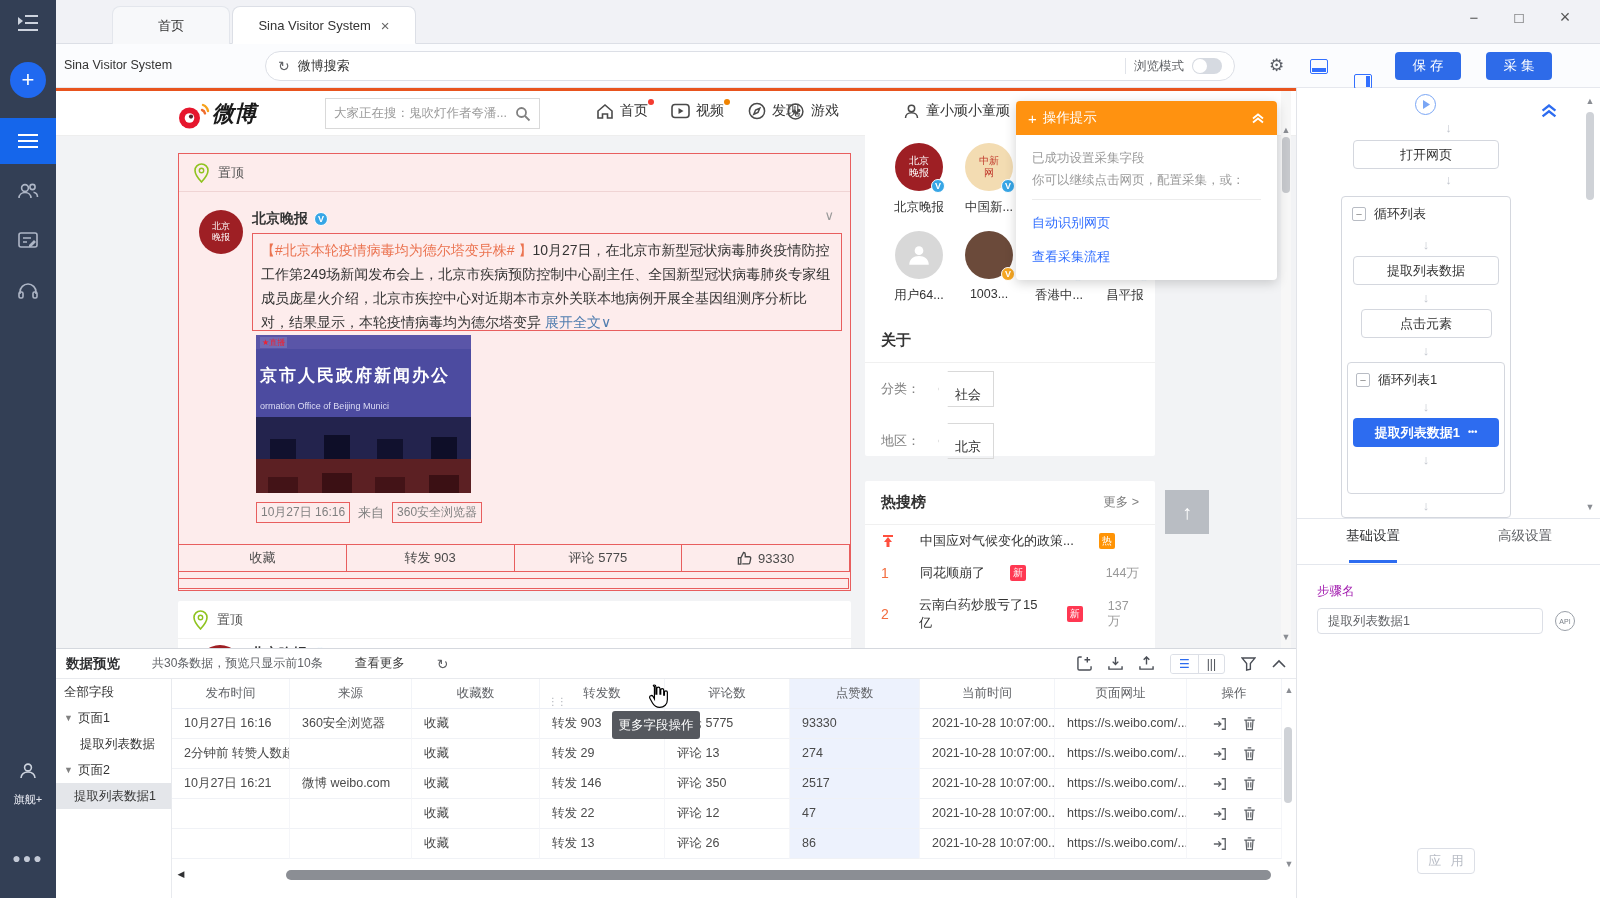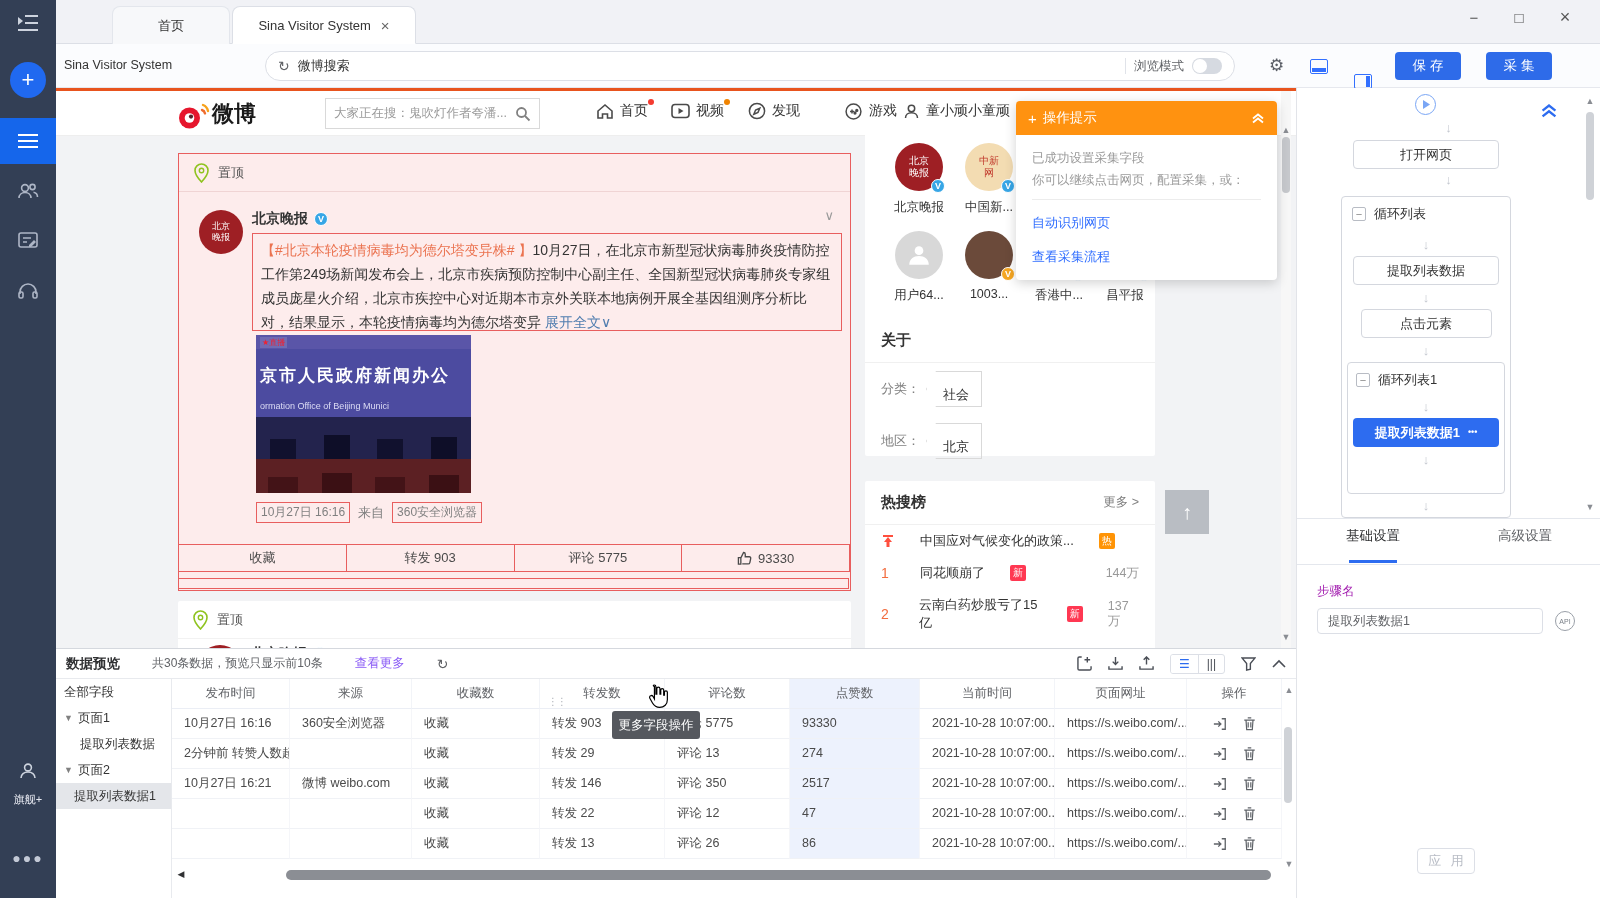--- a/index.html
+++ b/index.html
@@ -34,21 +34,21 @@
   .toggle::after{content:"";position:absolute;left:1px;top:1px;width:14px;height:14px;border-radius:50%;background:#fff}
   .icon-panelb{width:18px;height:15px;border:1.6px solid #3370ff;border-radius:2px;position:relative}
   .icon-panelb::after{content:"";position:absolute;left:1px;right:1px;bottom:1px;height:4px;background:#3370ff}
   .icon-panelr{width:18px;height:15px;border:1.6px solid #3370ff;border-radius:2px;position:relative}
   .icon-panelr::after{content:"";position:absolute;top:1px;bottom:1px;right:1px;width:4px;background:#3370ff}
   .btn-blue{background:#2e6be9;color:#fff;border-radius:4px;text-align:center;line-height:28px;font-size:13.5px;letter-spacing:4px;padding-left:4px}
 
   
   .browser{left:56px;top:88px;width:1240px;height:560px;background:#f2f3f5;border-top:3px solid #e8541e;overflow:hidden}
   .wb-header{left:0;top:0;width:1240px;height:45px;background:#fff;border-bottom:1px solid #eee}
-  .wb-logo-text{font-size:22px;font-weight:bold;color:#1a1a1a}
+  .wb-logo-text{font-size:22px;font-weight:bold;font-style:italic;color:#1a1a1a}
   .wb-search{left:269px;top:7px;width:215px;height:31px;border:1px solid #d9d9d9;background:#fff;display:flex;align-items:center;padding:0 8px;color:#9a9a9a;font-size:12.5px}
   .wb-nav{display:flex;align-items:center;gap:6px;color:#333;font-size:14px}
   .reddot{position:absolute;width:6px;height:6px;border-radius:50%}
 
   .card{background:#fff;border-radius:2px}
   .card1{left:122px;top:62px;width:673px;height:438px;background:#fdecec;border:1px solid #e85e5e}
   .pin-row{display:flex;align-items:center;gap:8px;height:38px;padding-left:14px;border-bottom:1px solid #f0d4d4;color:#555;font-size:13px}
   .vbadge{width:14px;height:14px;border-radius:50%;background:#37a6e6;color:#fff;font-size:9px;font-weight:bold;display:flex;align-items:center;justify-content:center;border:1px solid #fff}
   .redbox{border:1px solid #e85e5e}
   .post-text{left:73px;top:79px;width:590px;height:98px;padding:4px 8px;font-size:14px;line-height:24px;color:#333;overflow:hidden}
@@ -57,21 +57,21 @@
   .stamp{font-size:12px;color:#808080;padding:1px 4px;background:#fdecec}
   .actionbar{left:0px;top:390px;width:671px;height:28px;display:grid;grid-template-columns:1fr 1fr 1fr 1fr}
   .actionbar>div{border:1px solid #e85e5e;margin-left:-1px;display:flex;align-items:center;justify-content:center;gap:6px;font-size:13px;color:#4a4a4a}
 
   .ucard{left:809px;top:37px;width:290px;height:200px}
   .uname{font-size:12.5px;color:#333;text-align:center;width:64px;overflow:hidden;white-space:nowrap}
   .avatar{width:48px;height:48px;border-radius:50%;position:relative;display:flex;align-items:center;justify-content:center;color:#fff;font-size:10px;text-align:center;line-height:12px}
   .avatar .vbadge{position:absolute;right:-2px;bottom:-2px}
   .about-card{left:809px;top:228px;width:290px;height:137px}
   .about-title{padding:12px 16px;font-size:15px;font-weight:bold;color:#333;border-bottom:1px solid #f0f0f0}
-  .tagrow{display:flex;align-items:center;gap:6px;padding:8px 16px;font-size:13px;color:#808080}
+  .tagrow{display:flex;align-items:center;gap:18px;padding:8px 16px;font-size:13px;color:#808080}
   .tag{border:1px solid #d9d9d9;padding:14px 12px 2px 16px;font-size:13px;color:#333;position:relative;clip-path:polygon(10px 0,100% 0,100% 100%,10px 100%,0 50%)}
   .hot-card{left:809px;top:390px;width:290px;height:170px}
   .hot-head{display:flex;align-items:center;padding:12px 16px;border-bottom:1px solid #f0f0f0}
   .hot-item{display:flex;align-items:center;gap:25px;padding:7px 16px;font-size:13px;color:#333}
   .hot-rank{width:14px;color:#f26d3f;font-size:14px}
   .badge{color:#fff;font-size:10px;padding:1px 3px;border-radius:2px}
   .b-hot{background:#ff9406}
   .b-new{background:#ff3852}
   .hot-count{margin-left:auto;color:#999;font-size:12.5px}
 
@@ -100,21 +100,21 @@
   .rtab.on::after{content:"";position:absolute;left:50%;transform:translateX(-50%);bottom:-6px;width:48px;height:3px;background:#2d6cf0}
   .rinput{border:1px solid #dcdfe6;border-radius:4px;height:26px;line-height:24px;padding:0 10px;font-size:12.5px;color:#606266;background:#fff}
   .apply{border:1px solid #dcdfe6;border-radius:4px;width:58px;height:26px;line-height:24px;text-align:center;color:#b9bdc6;font-size:13px;letter-spacing:3px;padding-left:3px}
   .api-ic{width:20px;height:20px;border:1px solid #9aa0a8;border-radius:50%;color:#7a8088;font-size:7px;display:flex;align-items:center;justify-content:center}
 
   
   .bpanel{left:56px;top:648px;width:1240px;height:250px;background:#fff;border-top:1px solid #d5d8de;z-index:20}
   .bp-head{height:30px;display:flex;align-items:center;gap:32px;padding:0 10px;border-bottom:1px solid #e8eaee}
   .bp-title{font-weight:bold;font-size:13.5px;color:#303133}
   .bp-sub{font-size:12px;color:#606266}
-  .bp-link{font-size:12.5px;color:#8b5cf6}
+  .bp-link{font-size:12.5px;color:#404040}
   .bp-icons{margin-left:auto;display:flex;align-items:center;gap:16px;color:#4a4e56}
   .viewtoggle{display:flex;border:1px solid #dcdfe6;border-radius:3px;overflow:hidden}
   .viewtoggle span{padding:2px 8px;font-size:12px}
   .vt-on{color:#2d6cf0;background:#fff;border-right:1px solid #dcdfe6}
   .tree{left:0;top:30px;width:116px;height:220px;border-right:1px solid #e8eaee;font-size:12.5px;color:#333}
   .tree-item{height:26px;display:flex;align-items:center;gap:5px;padding-left:8px}
   .tree-sel{background:#e4e6ea}
   .caret{font-size:9px;color:#808080}
   .tbl{left:116px;top:30px;width:1110px;display:grid;grid-template-columns:118px 122px 128px 125px 125px 130px 135px 132px 95px;font-size:12.5px}
   .th{height:30px;line-height:29px;color:#606266;text-align:center;border-bottom:1px solid #ebeef5;border-right:1px solid #f2f4f8;background:#fff;position:relative;white-space:nowrap;overflow:hidden}
@@ -240,21 +240,21 @@
         <span>视频</span>
         <span class="reddot" style="right:-6px;top:-3px;background:#f08300"></span>
       </div>
       <div class="abs wb-nav" style="left:692px;top:11px">
         <svg width="18" height="18" viewBox="0 0 18 18" fill="none" stroke="#4a4a4a" stroke-width="1.5">
             <circle cx="9" cy="9" r="7.6"></circle>
             <path d="M11.8 6.2l-1.8 4.2-4.2 1.8 1.8-4.2z"></path>
           </svg>
         <span>发现</span>
       </div>
-      <div class="abs wb-nav" style="left:788px;top:11px">
+      <div class="abs wb-nav" style="left:730px;top:11px">
         <svg width="19" height="17" viewBox="0 0 19 17" fill="none" stroke="#4a4a4a" stroke-width="1.5">
             <circle cx="9.5" cy="8.5" r="7.4"></circle>
             <path d="M6 8.5h4M8 6.5v4"></path>
             <circle cx="12.8" cy="7.4" r=".9" fill="#4a4a4a"></circle>
             <circle cx="11" cy="10" r=".9" fill="#4a4a4a"></circle>
           </svg>
         <span>游戏</span>
       </div>
       <div class="abs wb-nav" style="left:847px;top:11px">
         <svg width="17" height="17" viewBox="0 0 17 17" fill="none" stroke="#4a4a4a" stroke-width="1.5">

